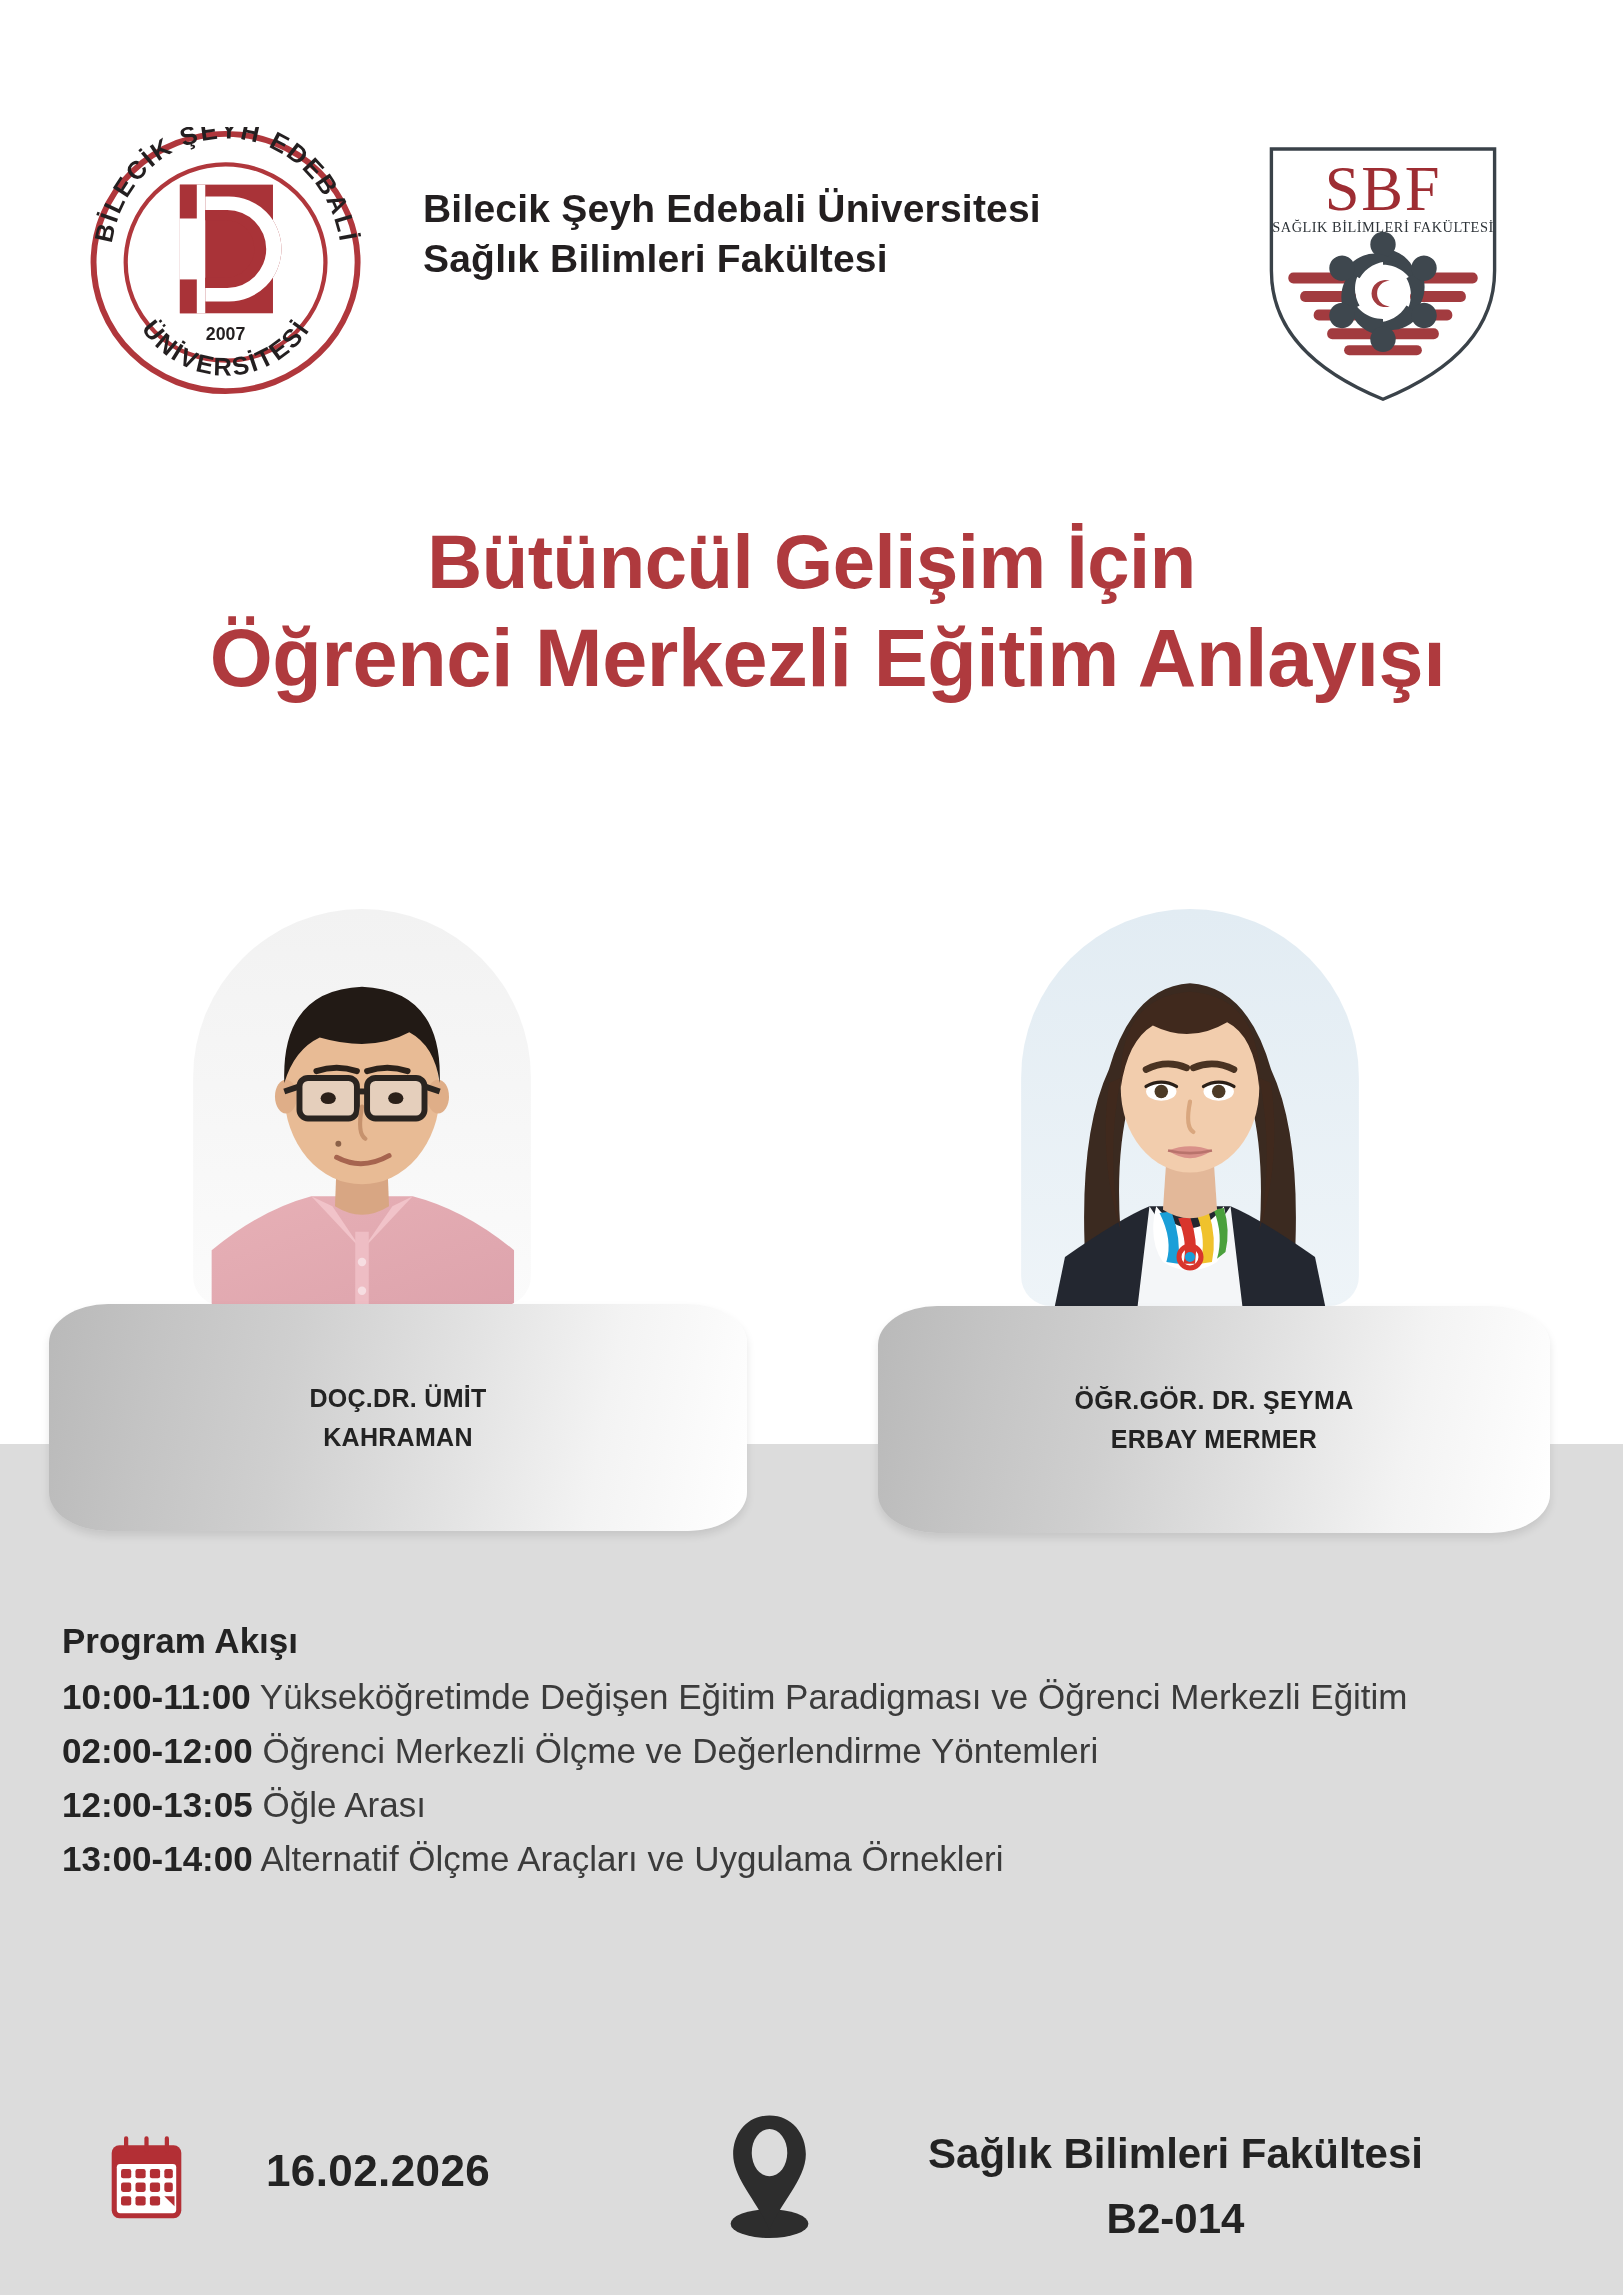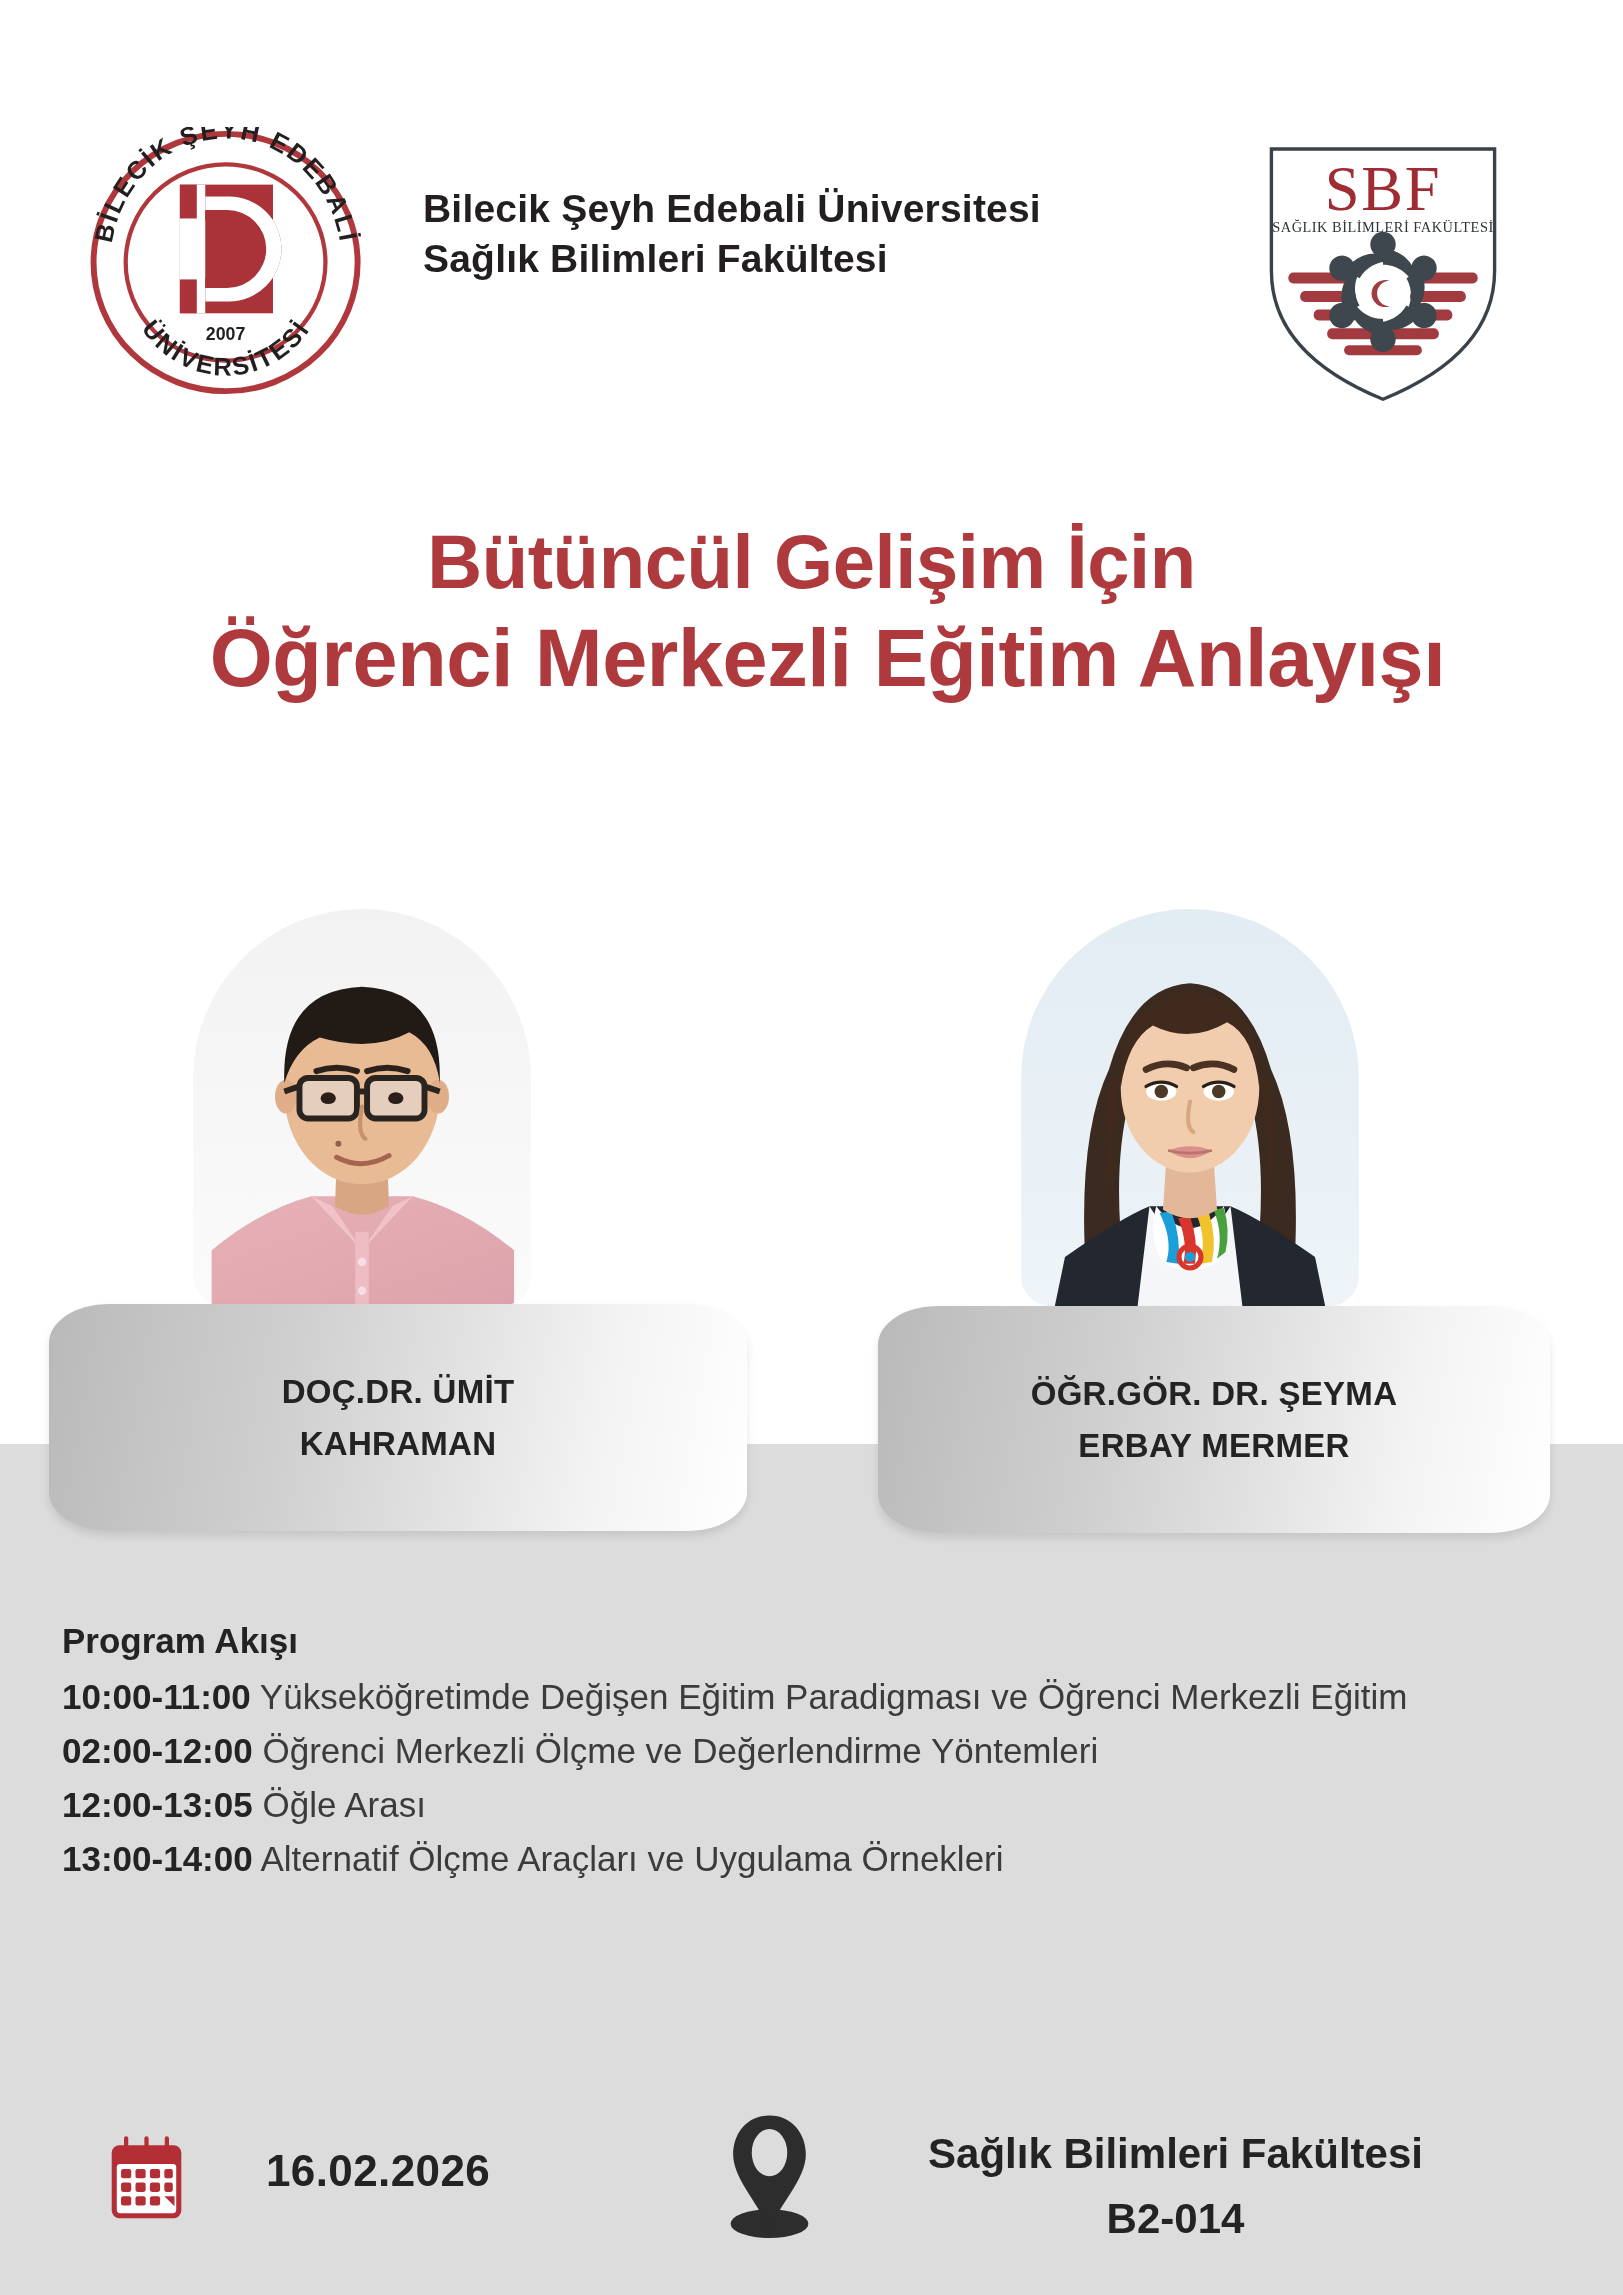--- a/index.html
+++ b/index.html
@@ -99,21 +99,21 @@
     display: flex;
     flex-direction: column;
     align-items: center;
     justify-content: center;
   }
   .nameplate.left  { left: 49px;   top: 1304px; width: 698px; }
   .nameplate.right { left: 878px; top: 1306px; width: 672px; }
   .nameplate span {
     display: block;
     color: #232323;
-    font-size: 33px;
+    font-size: 25px;
     font-weight: bold;
     line-height: 1.55;
     text-align: center;
     letter-spacing: 0.3px;
   }
   
   .program {
     position: absolute;
     left: 62px;
     top: 1615px;

